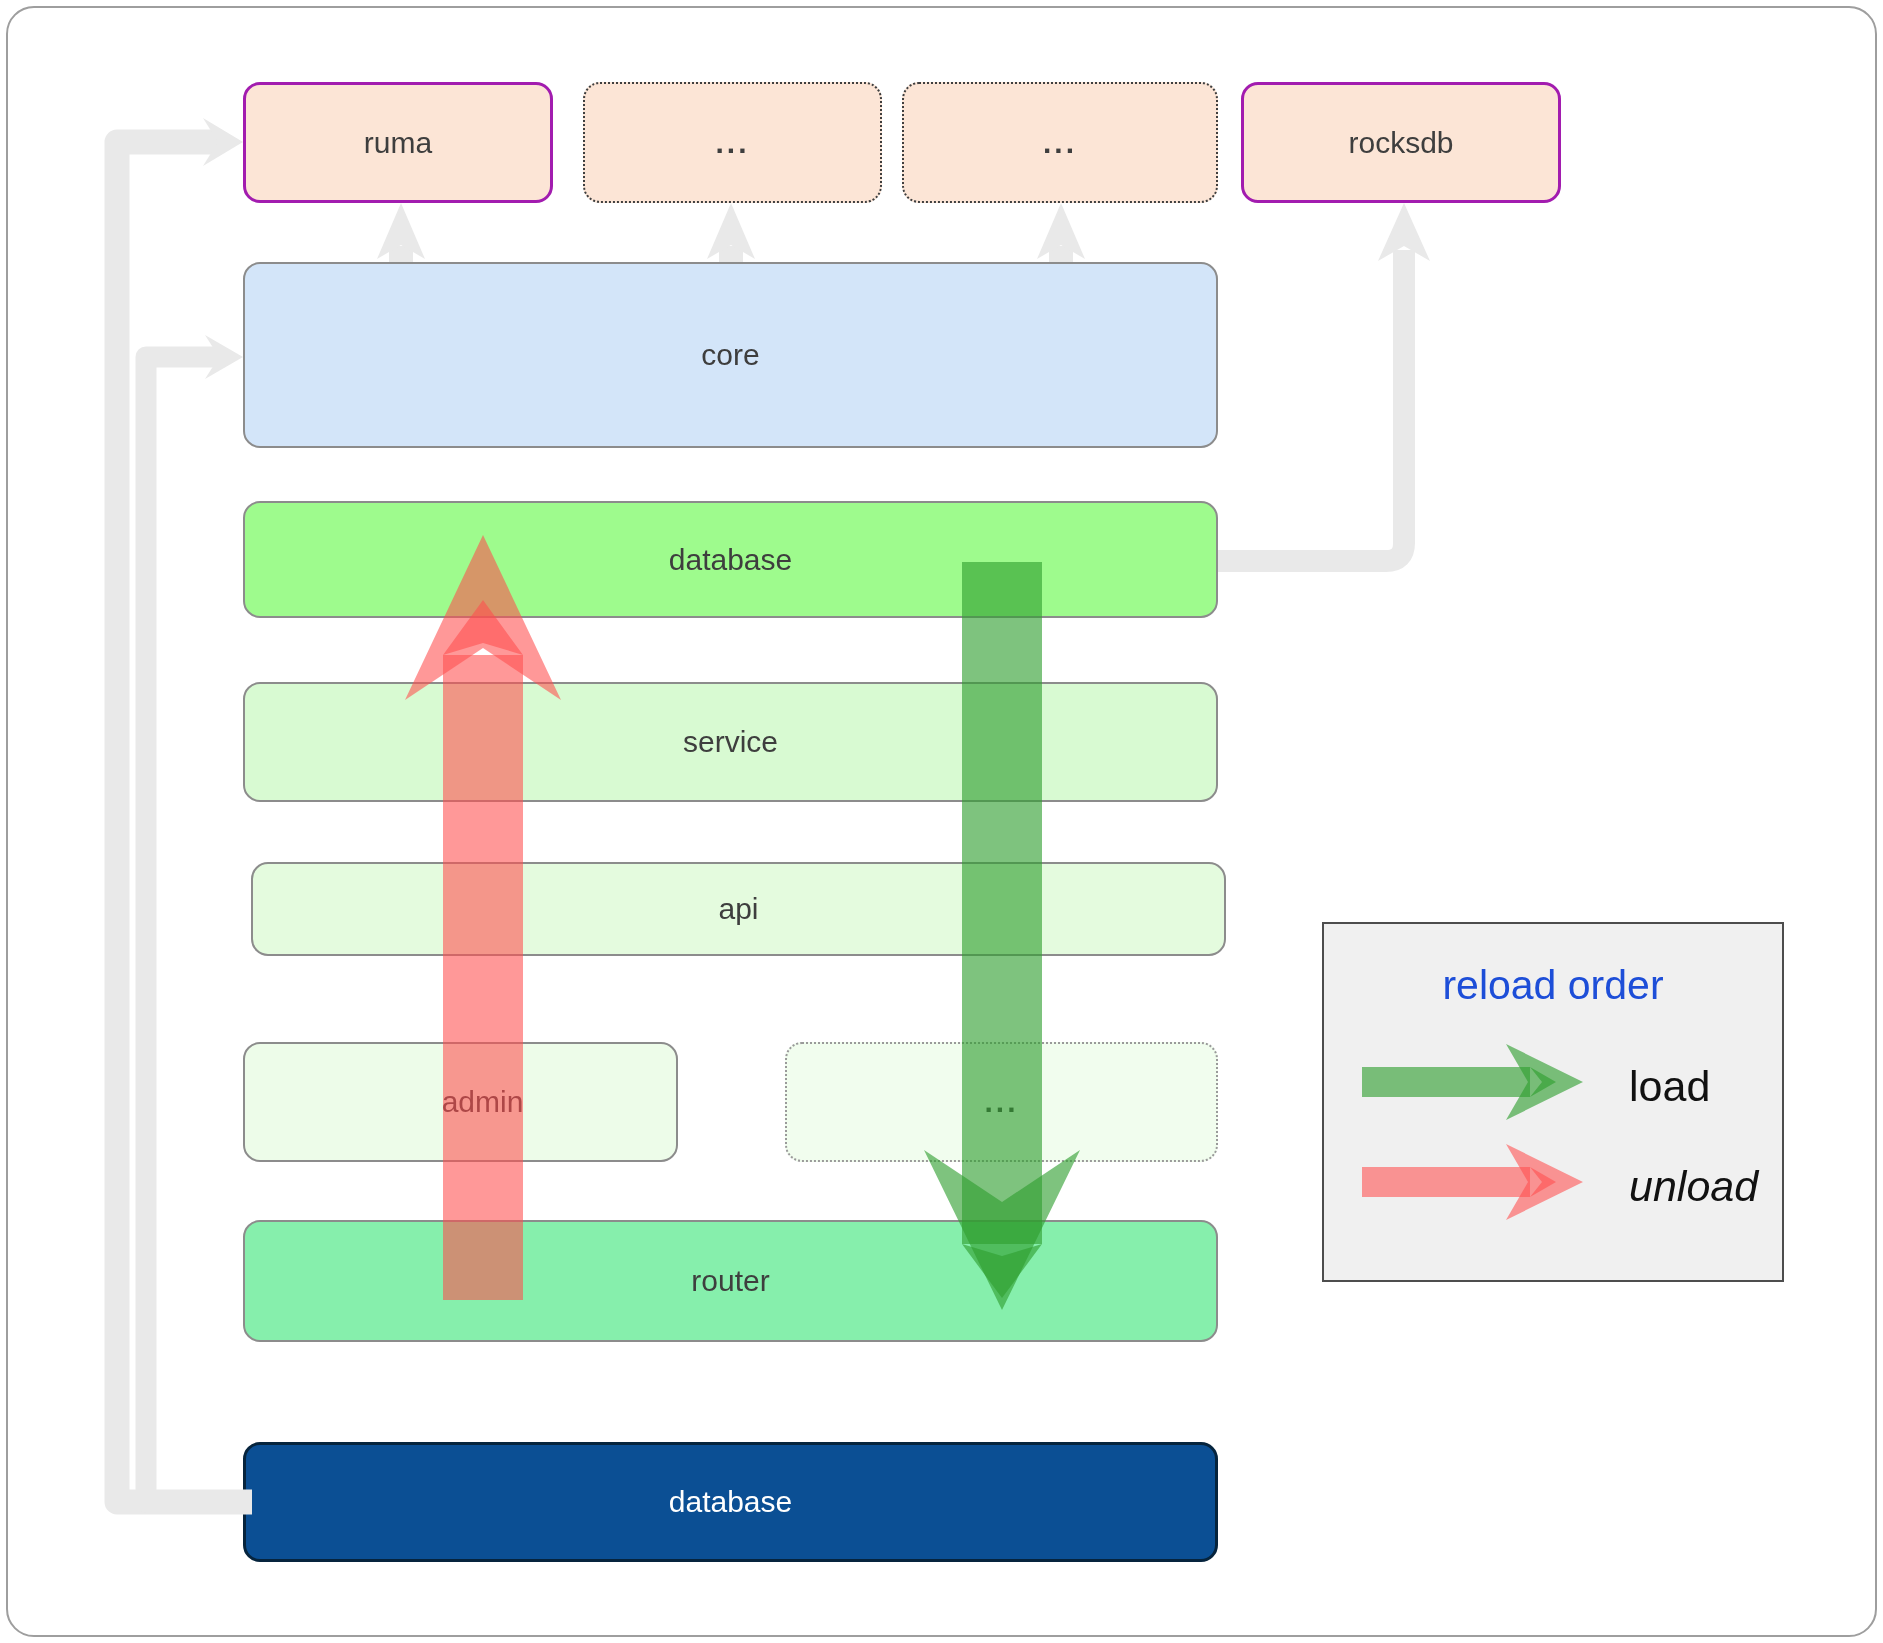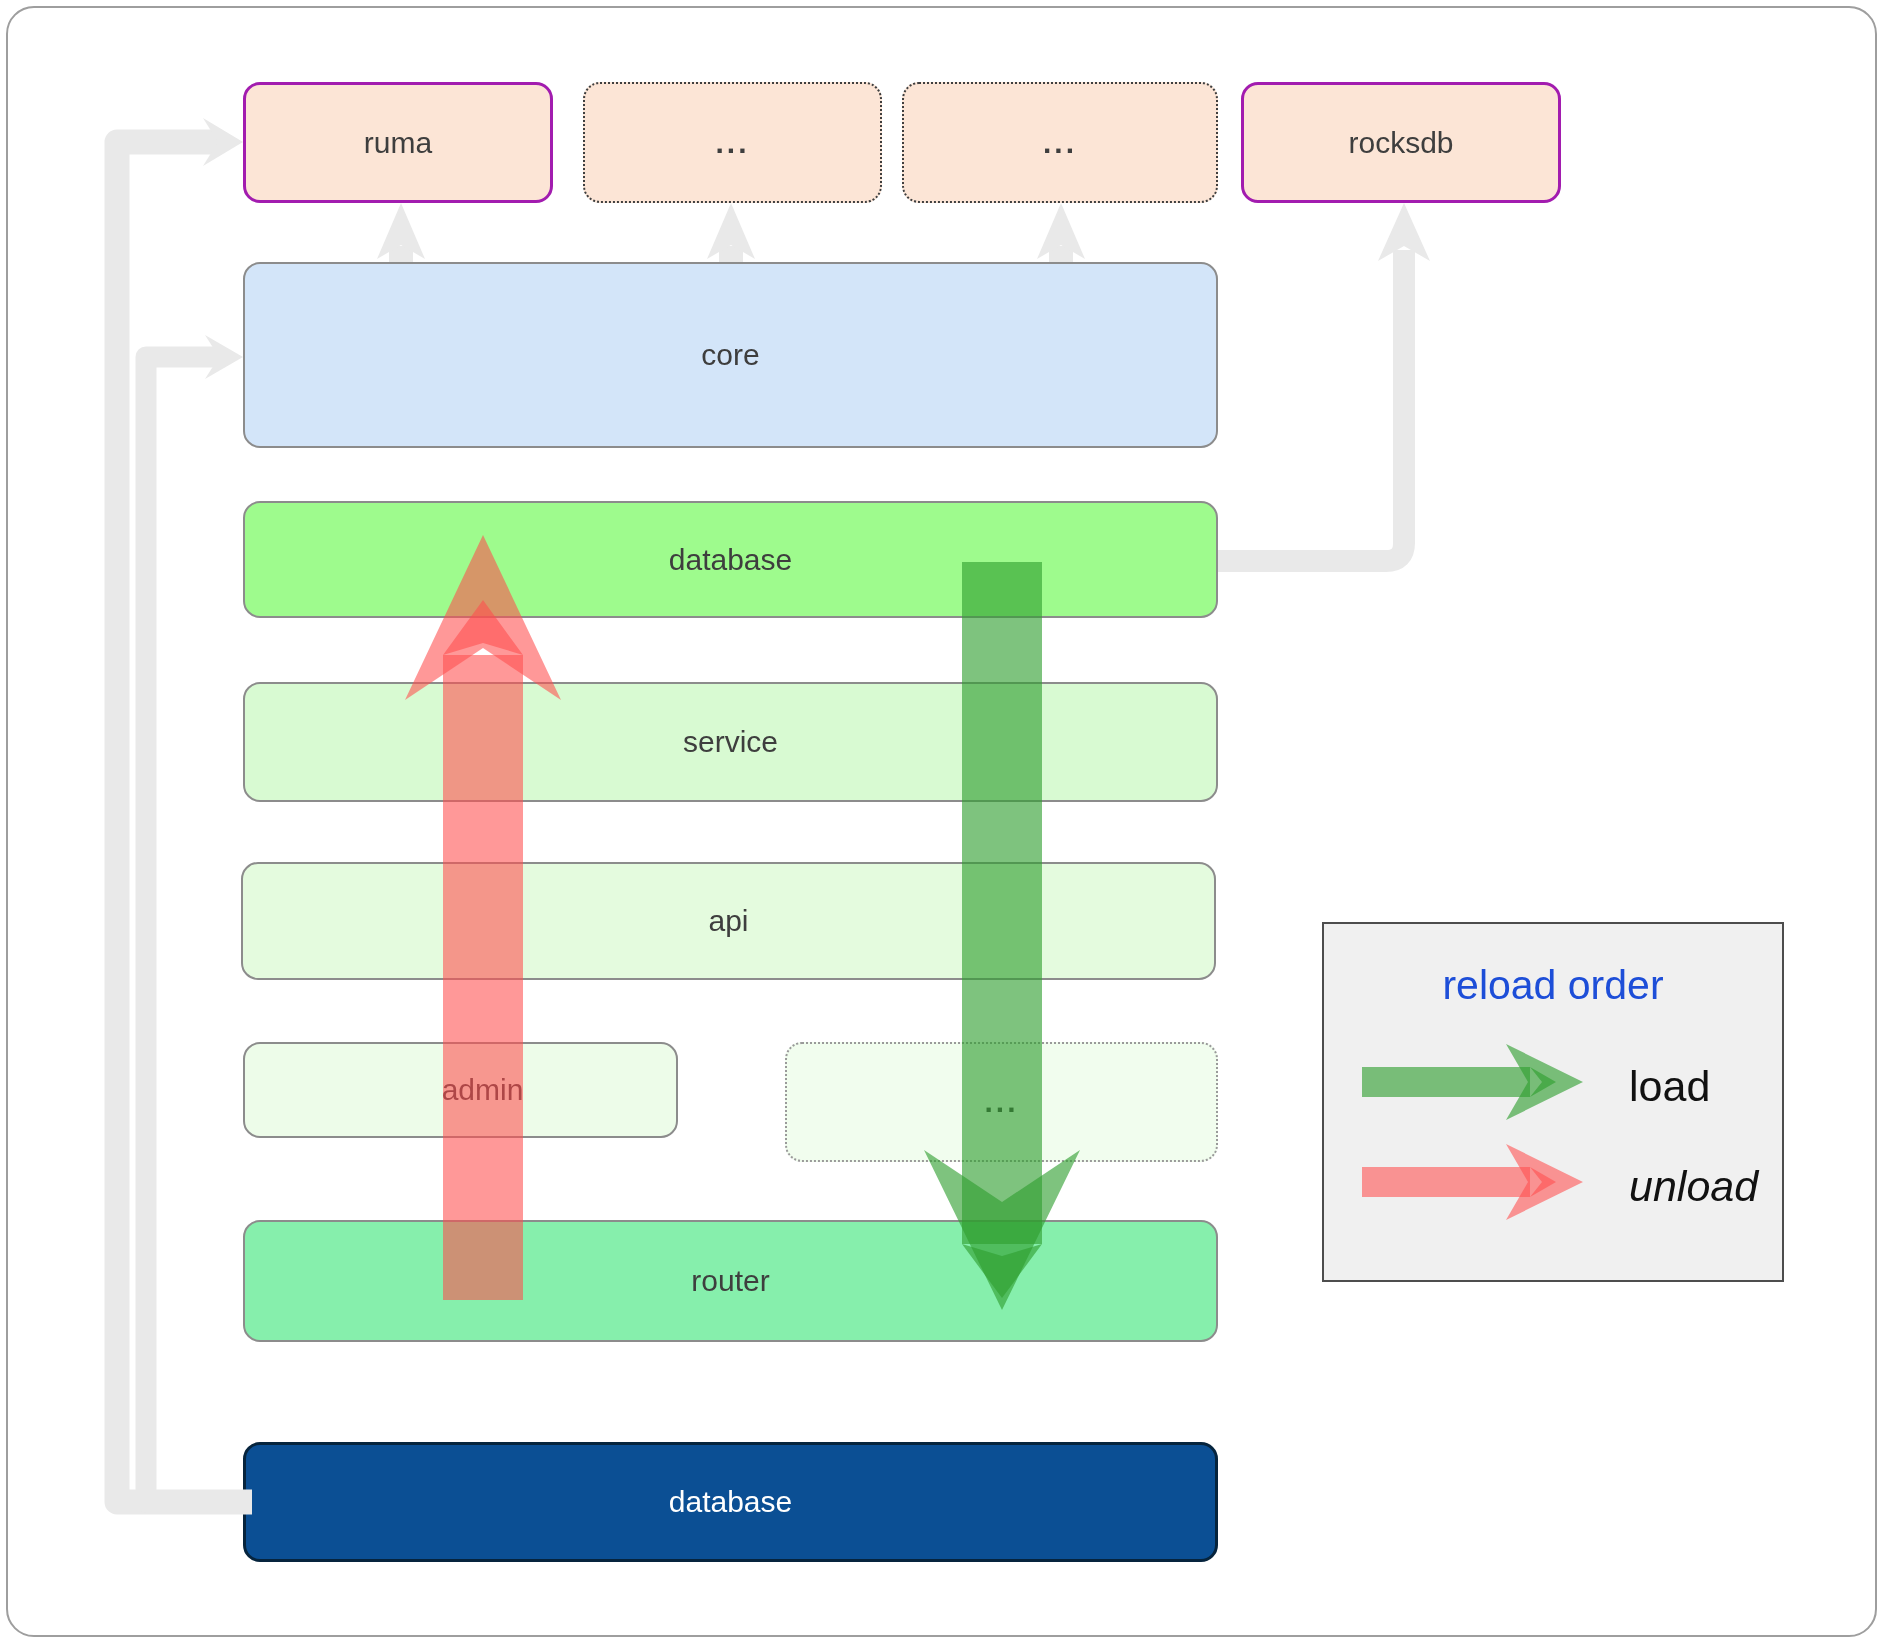--- a/index.html
+++ b/index.html
@@ -17,22 +17,22 @@
 
   
   .b-ruma    {left:243px;top:82px;width:310px;height:121px;background:var(--peach);}
   .b-dots1   {left:583px;top:82px;width:299px;height:121px;background:var(--peach);}
   .b-dots2   {left:902px;top:82px;width:316px;height:121px;background:var(--peach);}
   .b-rocksdb {left:1241px;top:82px;width:320px;height:121px;background:var(--peach);}
   
   .b-core    {left:243px;top:262px;width:975px;height:186px;background:var(--blue);}
   .b-database{left:243px;top:501px;width:975px;height:117px;background:var(--green_bright);}
   .b-service {left:243px;top:682px;width:975px;height:120px;background:var(--green_light);align-items:center;}
-  .b-api     {left:241px;top:862px;width:975px;height:118px;background:var(--green_lighter);text-align:center;}
-  .b-admin   {left:243px;top:1042px;width:435px;height:96px;background:var(--green_faint);padding-left:44px;}
+  .b-api     {left:251px;top:862px;width:975px;height:94px;background:var(--green_lighter);text-align:center;}
+  .b-admin   {left:243px;top:1042px;width:435px;height:120px;background:var(--green_faint);padding-left:44px;}
   .b-admindots{left:785px;top:1042px;width:433px;height:120px;background:var(--green_faintest);}
   .b-router  {left:243px;top:1220px;width:975px;height:122px;background:#86efac;}
   .b-conduwuit{left:243px;top:1442px;width:975px;height:120px;background:var(--navy);
                border:3px solid #06243d;color:#ffffff;}
 
   .overlay{position:absolute;left:0;top:0;z-index:5;pointer-events:none;}
 
   
   .legend{position:absolute;left:1322px;top:922px;width:462px;height:360px;
           background:var(--legend_bg);border:2px solid #4d4d4d;box-sizing:border-box;z-index:2;}

